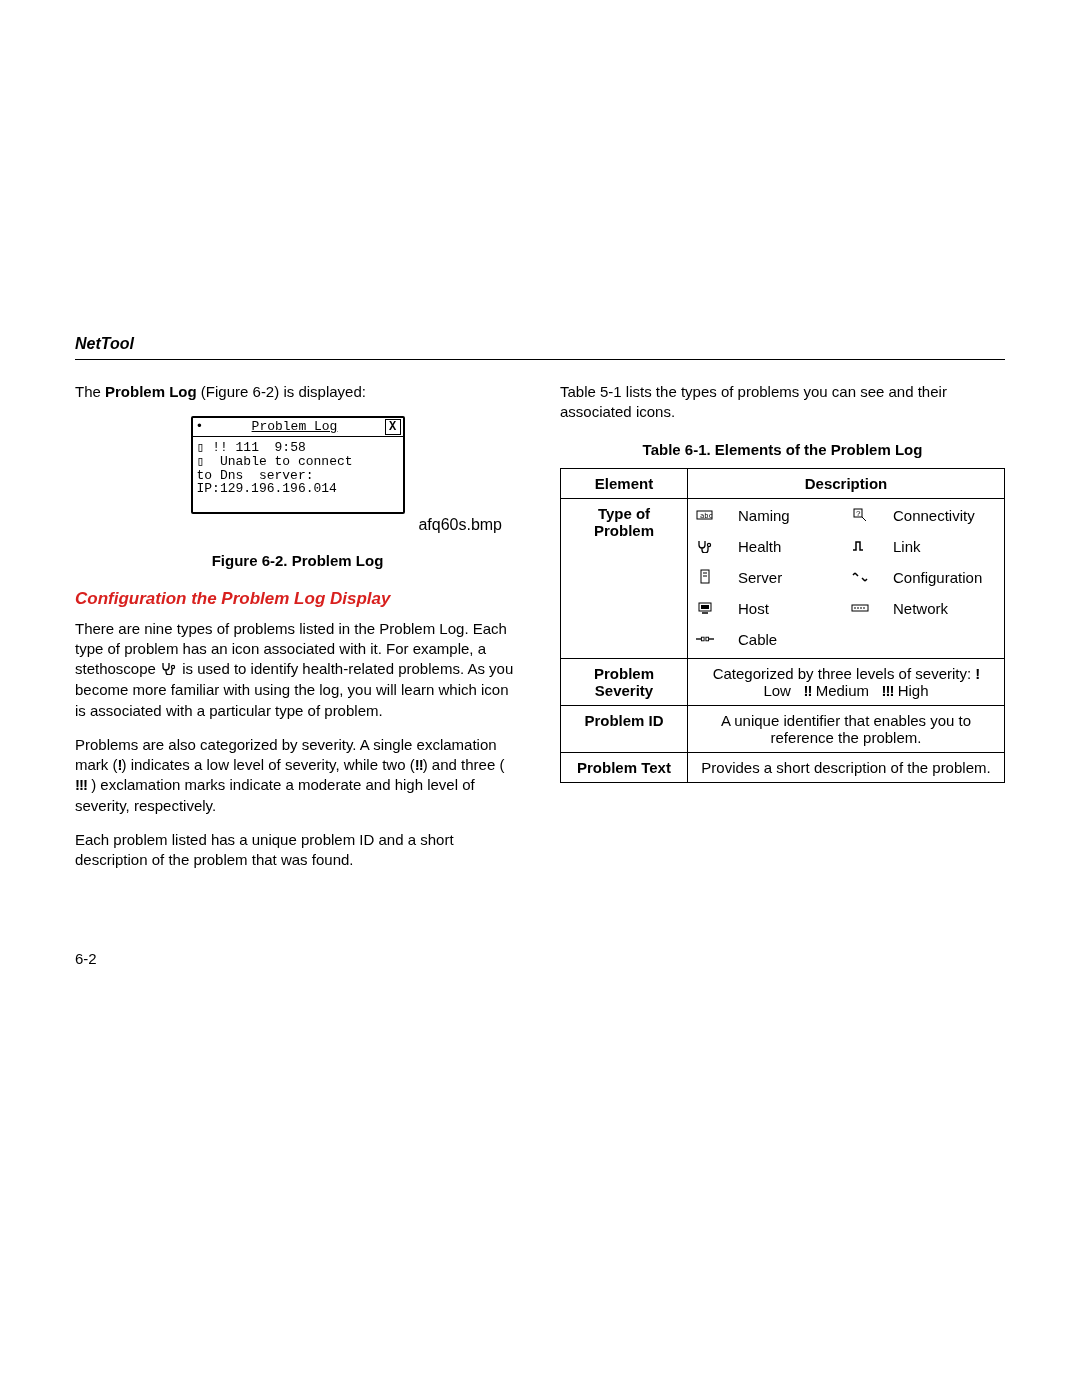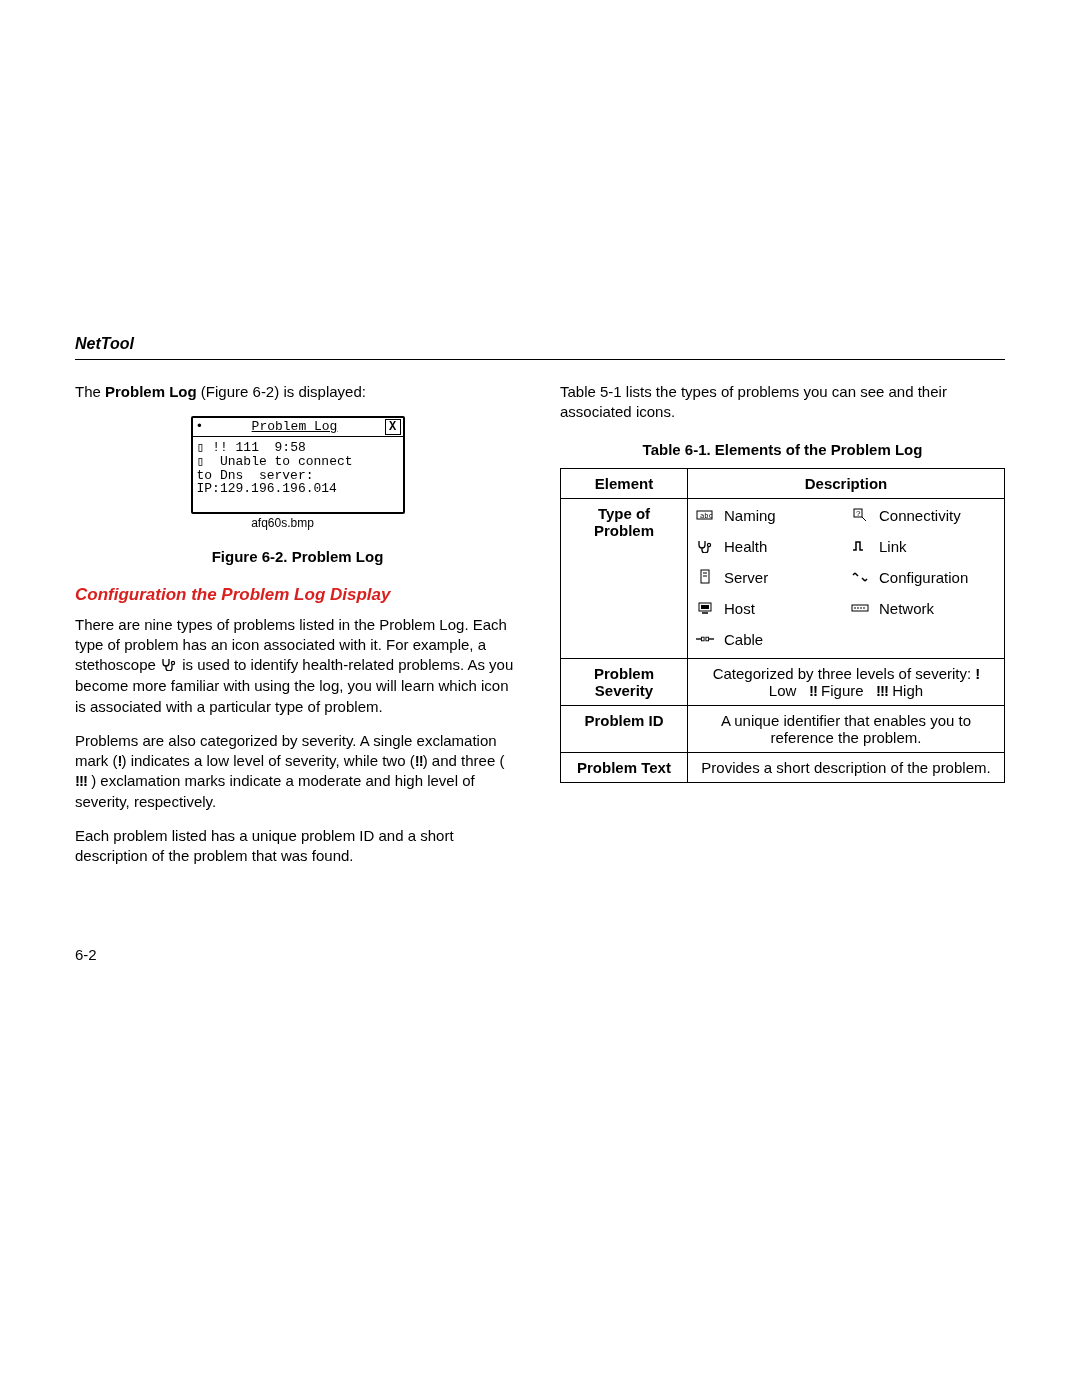--- a/index.html
+++ b/index.html
@@ -85,24 +85,24 @@
   .device .titlebar .xbox {
     width: 14px; height: 14px; border:1px solid #000;
     display:flex; align-items:center; justify-content:center;
     font-weight:bold; font-size:12px;
   }
   .device .body {
     padding: 4px 4px 16px 4px;
     white-space: pre;
   }
   .bmpname {
-    text-align: center;
-    font-size: 12px;
+    text-align: right;
+    font-size: 16px;
     color: #000;
-    margin-right: 30px;
+    margin-right: 18px;
   }
   
   table.pl {
     border-collapse: collapse;
     width: 100%;
     font-size: 15px;
   }
   table.pl th, table.pl td {
     border: 1px solid #000;
     padding: 6px 8px;
@@ -115,21 +115,21 @@
   }
   .types-grid {
     display: grid;
     grid-template-columns: 1fr 1fr;
     row-gap: 14px;
     column-gap: 10px;
   }
   .type-item {
     display: flex;
     align-items: center;
-    gap: 10px;
+    gap: 24px;
   }
   .ico {
     width: 18px; height: 14px;
     display: inline-flex; align-items:center; justify-content:center;
     font-size: 13px;
   }
   .sev-mark { font-weight: bold; letter-spacing: -1px; }
   .pagenum {
     margin-top: 80px;
     font-size: 15px;
@@ -296,21 +296,21 @@
             </div>
           </td>
         </tr>
 
         <tr>
           <td class="bold">Problem Severity</td>
           <td colspan="2">
             <span>Categorized by three levels of severity: </span><span class="sev-mark">!</span><br>
             <span>Low</span>&nbsp;&nbsp;
             <span class="sev-mark">!!</span>
-            <span>Figure</span>&nbsp;&nbsp;
+            <span>Medium</span>&nbsp;&nbsp;
             <span class="sev-mark">!!!</span>
             <span>High</span>
           </td>
         </tr>
 
         <tr>
           <td class="bold">Problem ID</td>
           <td colspan="2">A unique identifier that enables you to reference the problem.</td>
         </tr>
 

